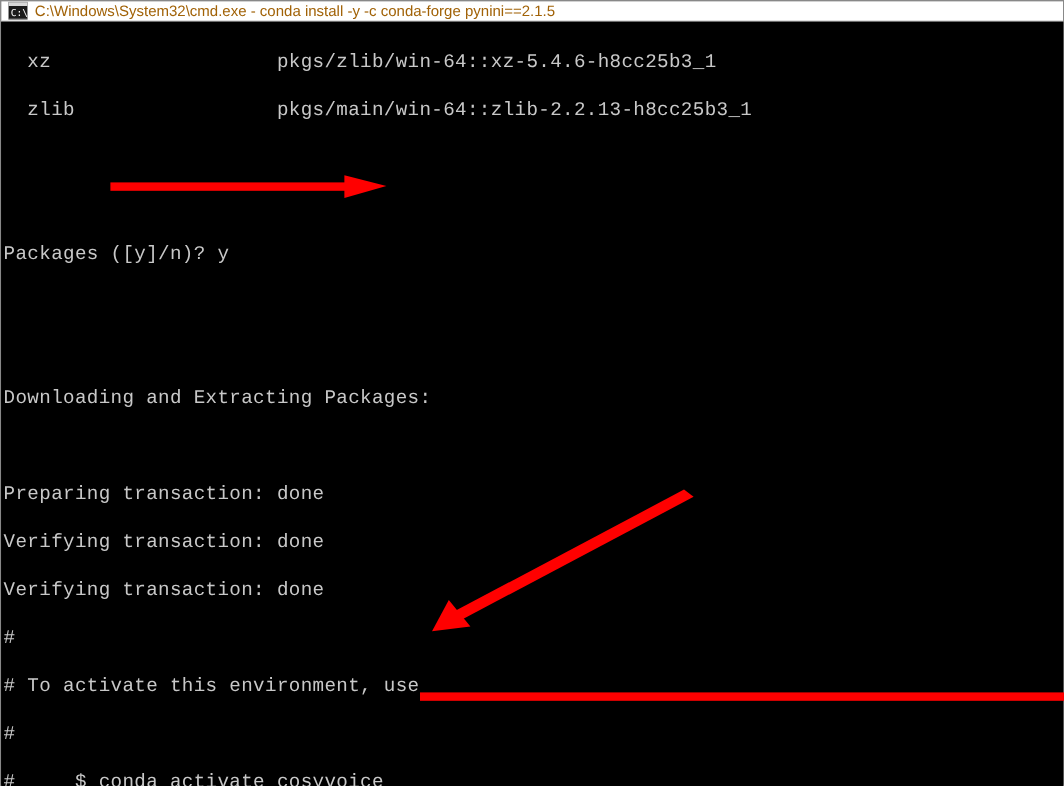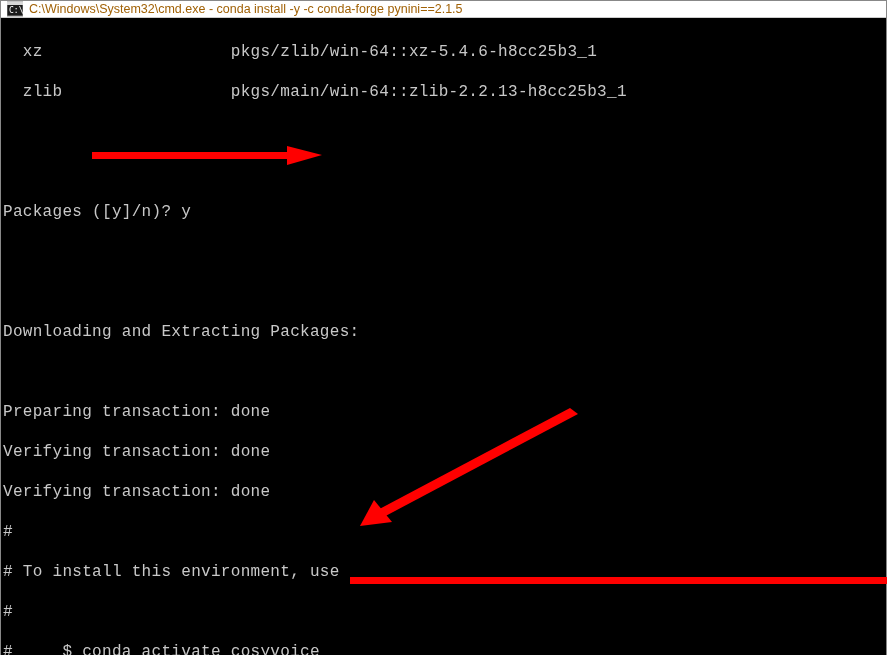--- a/index.html
+++ b/index.html
@@ -38,21 +38,21 @@
 <div class="row"></div>
 <div class="row">Packages ([y]/n)? y</div>
 <div class="row"></div>
 <div class="row"></div>
 <div class="row">Downloading and Extracting Packages:</div>
 <div class="row"></div>
 <div class="row">Preparing transaction: done</div>
 <div class="row">Verifying transaction: done</div>
 <div class="row">Verifying transaction: done</div>
 <div class="row">#</div>
-<div class="row"># To install this environment, use</div>
+<div class="row"># To activate this environment, use</div>
 <div class="row">#</div>
 <div class="row">#     $ conda activate cosyvoice</div>
 
 
 
 
 
 
 
 

